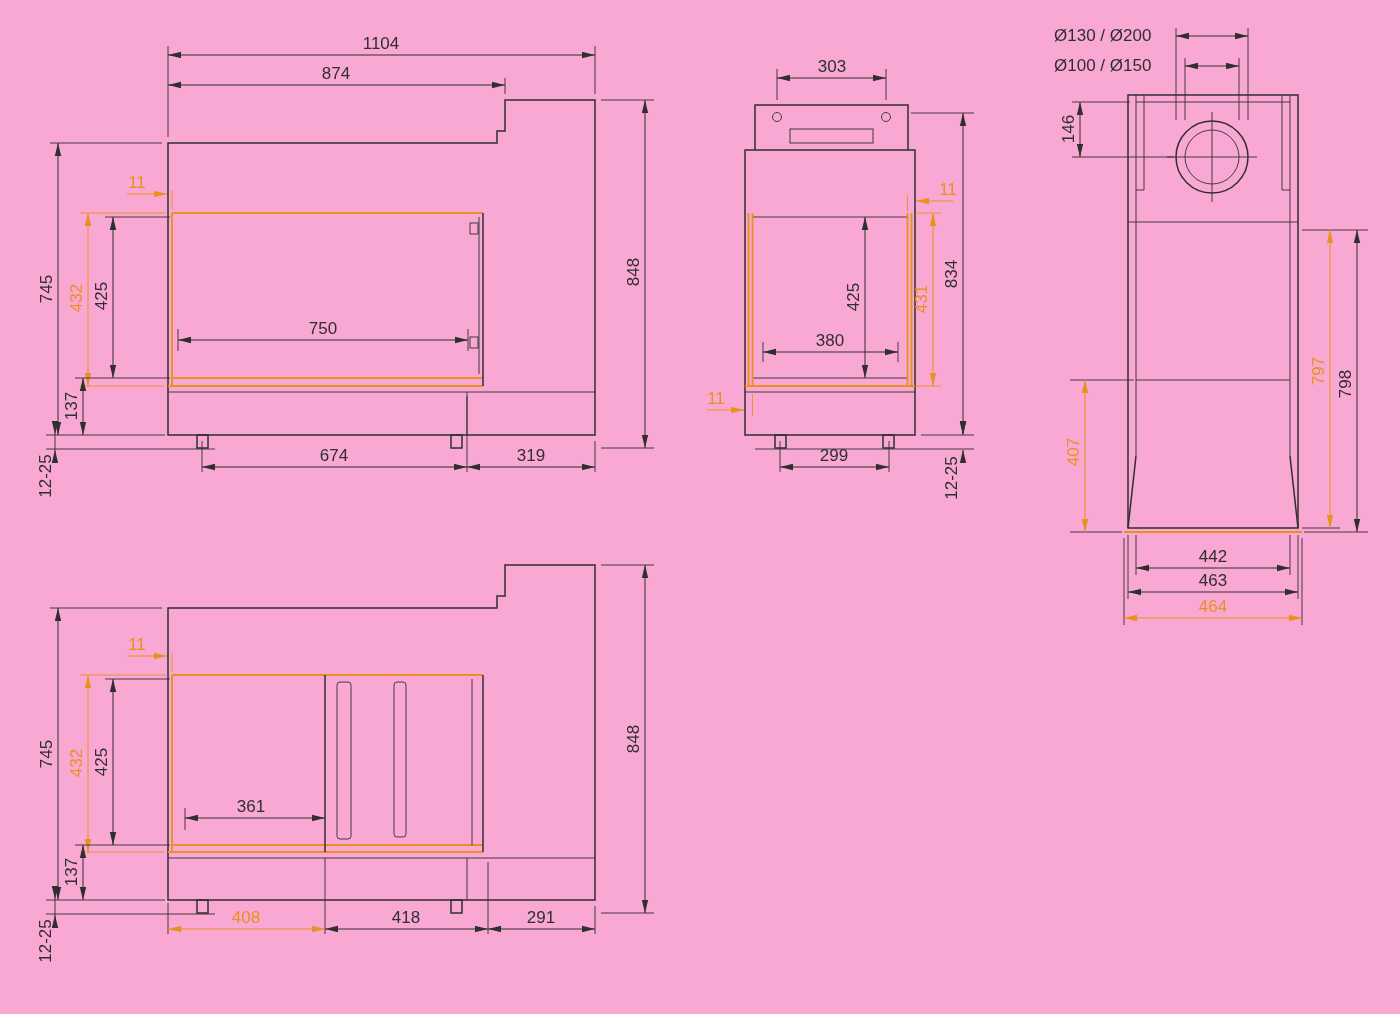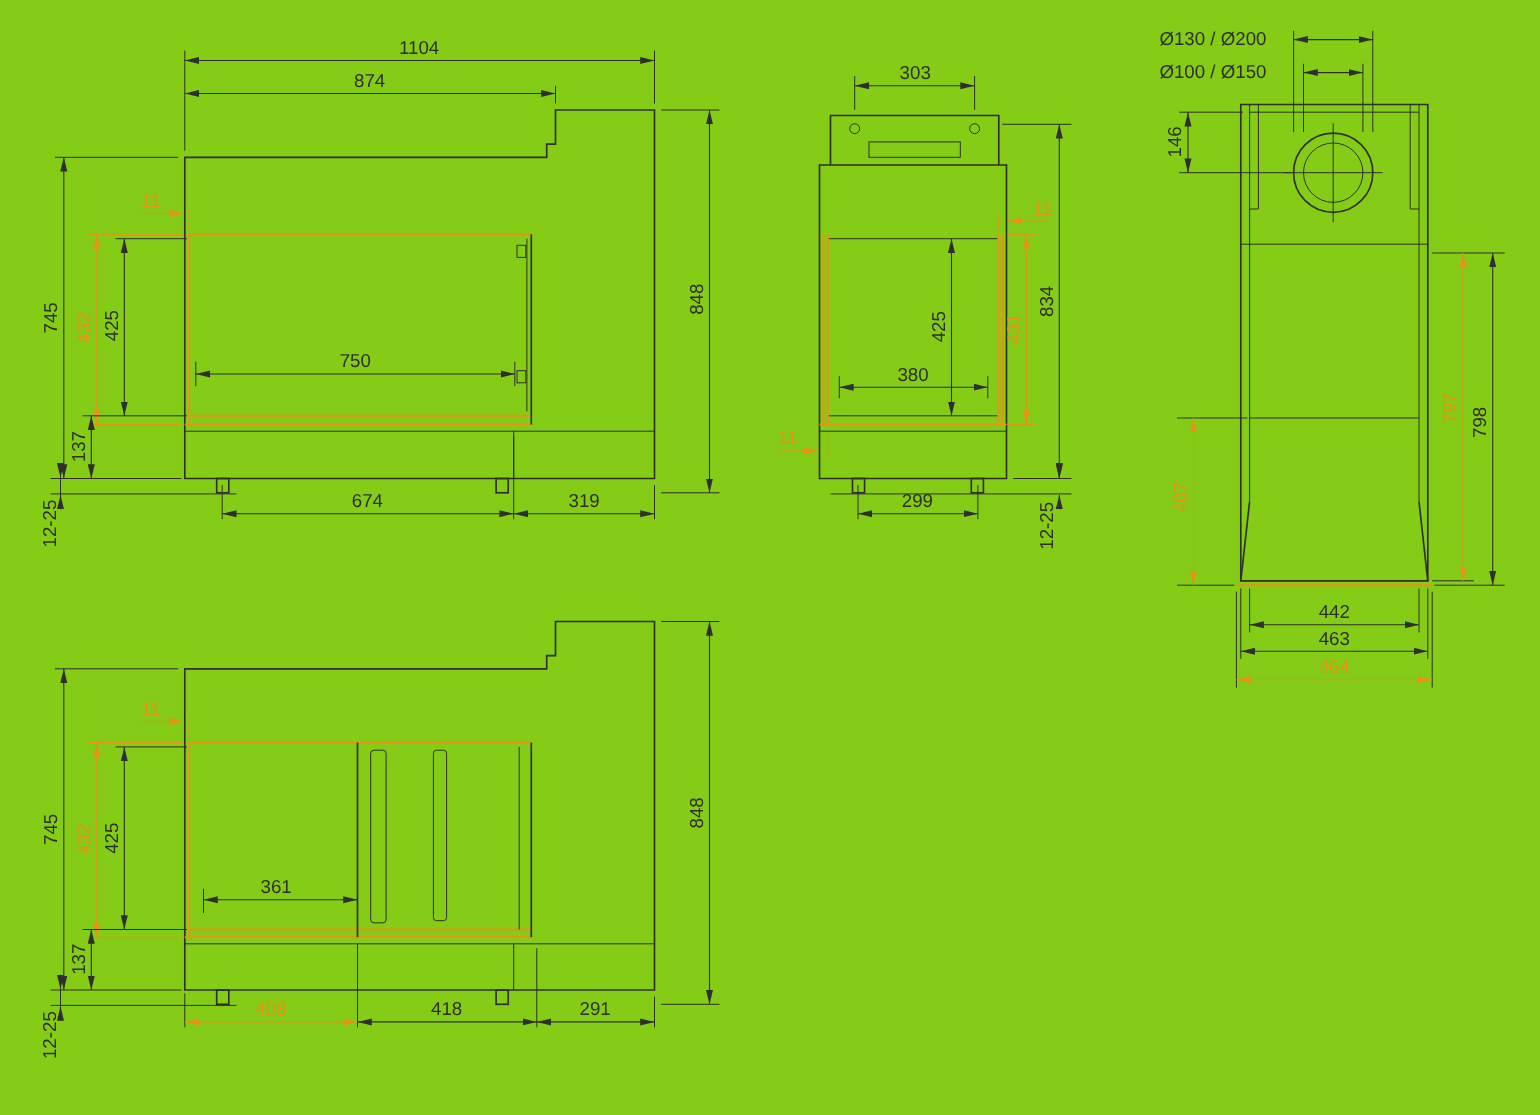--- a/index.html
+++ b/index.html
@@ -1,16 +1,16 @@
 <!DOCTYPE html>
 <html><head>
 <meta charset="utf-8">
 <style>
   html,body { margin:0; padding:0; background:#ffffff; }
-  .sheet { position:relative; width:1400px; height:1014px; background:#84cc16; overflow:hidden; }
+  .sheet { position:relative; width:1400px; height:1014px; background:#f9a8d4; overflow:hidden; }
   svg { display:block; }
   svg text { font-family:"Liberation Sans","DejaVu Sans",sans-serif; font-size:17px; fill:#2f2f2f; }
   svg text.o { fill:#e8921c; }
   .ln  { fill:none; stroke:#2f2f2f; stroke-width:1.5; }
   .tn  { fill:none; stroke:#2f2f2f; stroke-width:0.9; }
   .ext { fill:none; stroke:#2f2f2f; stroke-width:0.9; }
   .dim { fill:none; stroke:#2f2f2f; stroke-width:1; }
   .oln { stroke:#e8921c; }
   .ol2 { fill:none; stroke:#e8921c; stroke-width:1.8; }
 </style>

